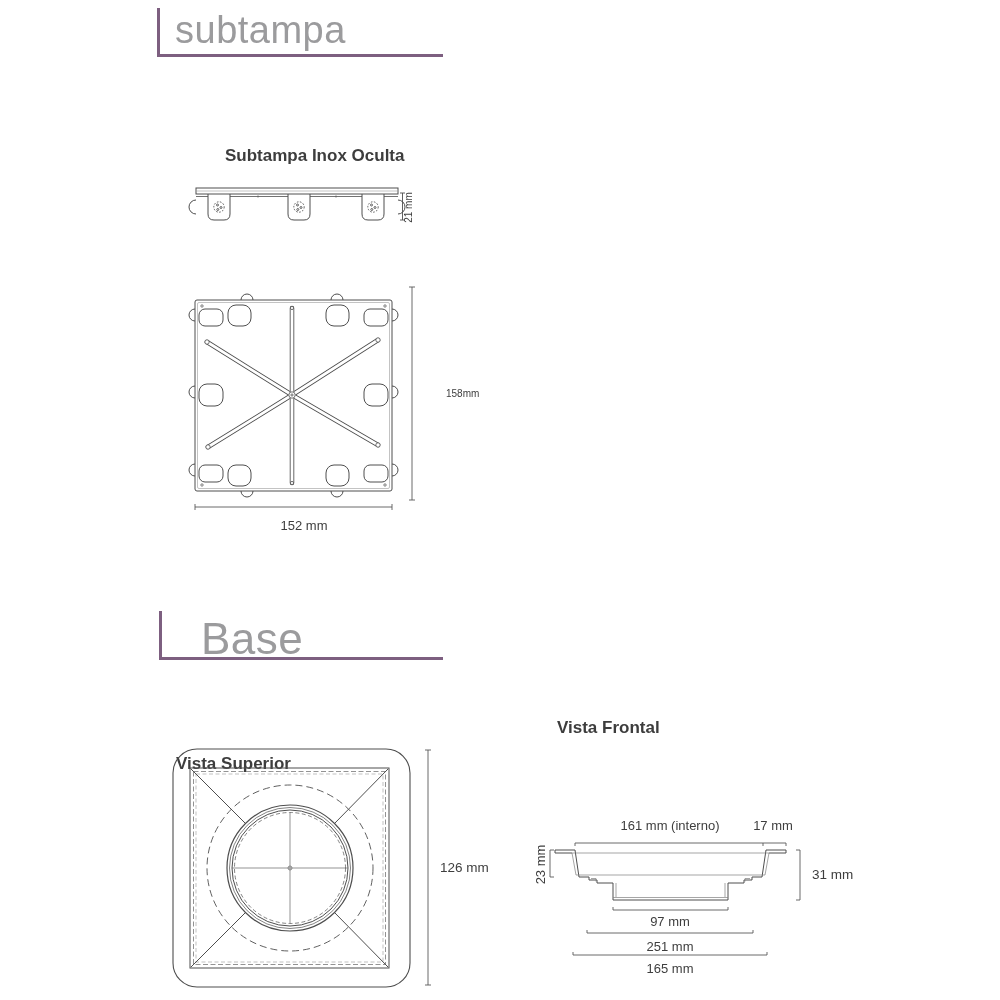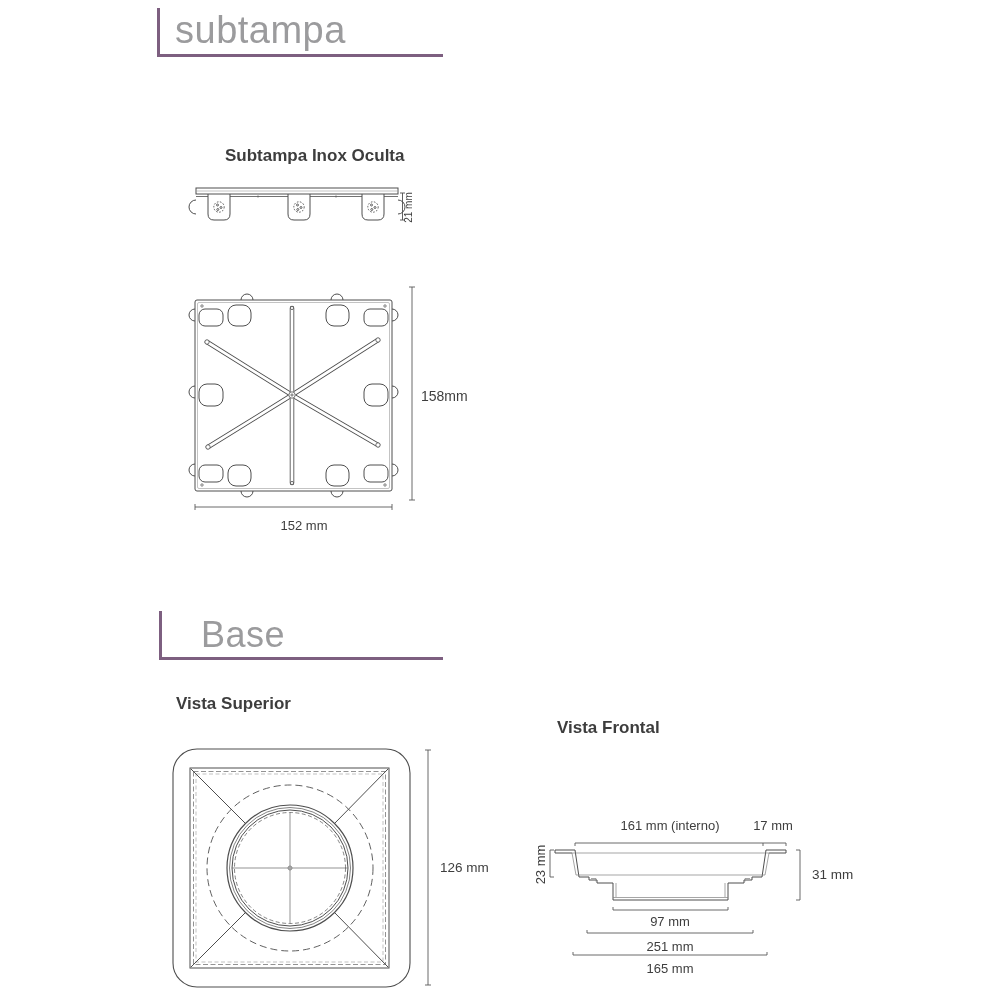--- a/index.html
+++ b/index.html
@@ -132,28 +132,28 @@
       <circle cx="106" cy="200" r="1.6"></circle>
     <circle cx="106" cy="112" r="3.2"></circle>
       <circle cx="106" cy="112" r="1.1"></circle>
   </g>
 
   <g fill="none" stroke="#5a5a5a" stroke-width="0.9">
     <path d="M223,4 h6 M226,4 V217 M223,217 h6"></path>
     <path d="M9,221 v6 M9,224 H206 M206,221 v6"></path>
   </g>
 </svg>
-<span class="dim" style="left:421px;top:388px;font-size:14px">158mm</span>
+<span class="dim" style="left:446px;top:388px;font-size:10px">158mm</span>
 <span class="dim center" style="left:274px;top:518px;width:60px">152 mm</span>
 
 <div class="accent-v" style="left:159px;top:611px;height:48px"></div>
 <div class="accent-h" style="left:159px;top:657px;width:284px"></div>
-<h1 class="section-title" style="left:196px;top:612px;font-size:36px">Base</h1>
-
-<div class="view-label" style="left:176px;top:694px">Vista Superior</div>
+<h1 class="section-title" style="left:196px;top:612px;font-size:44px">Base</h1>
+
+<div class="view-label" style="left:176px;top:754px">Vista Superior</div>
 <div class="view-label" style="left:557px;top:718px">Vista Frontal</div>
 
 <svg style="left:168px;top:744px" width="300" height="250" viewBox="0 0 300 250">
   <g fill="none" stroke="#4e4e4e">
 
     <rect x="5" y="5" width="237" height="238" rx="24" stroke-width="1.1"></rect>
 
     <rect x="22" y="24" width="199" height="200" stroke-width="1"></rect>
     <rect x="25.5" y="27.5" width="192" height="193" stroke-width="0.8" stroke="#777777" stroke-dasharray="5 2.5"></rect>
     <rect x="28" y="30" width="187" height="188" stroke-width="0.6" stroke="#999999" stroke-dasharray="4 2.5"></rect>

